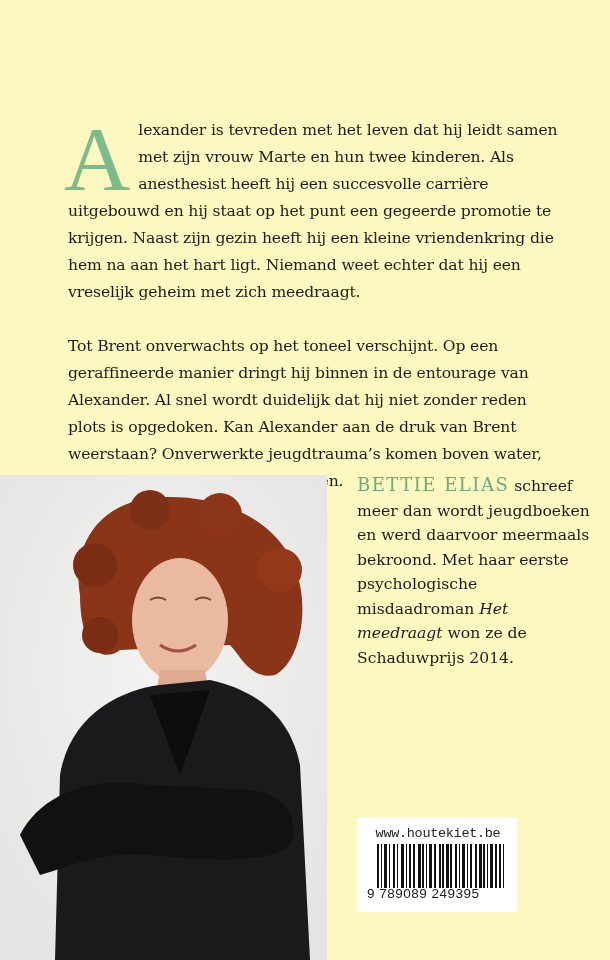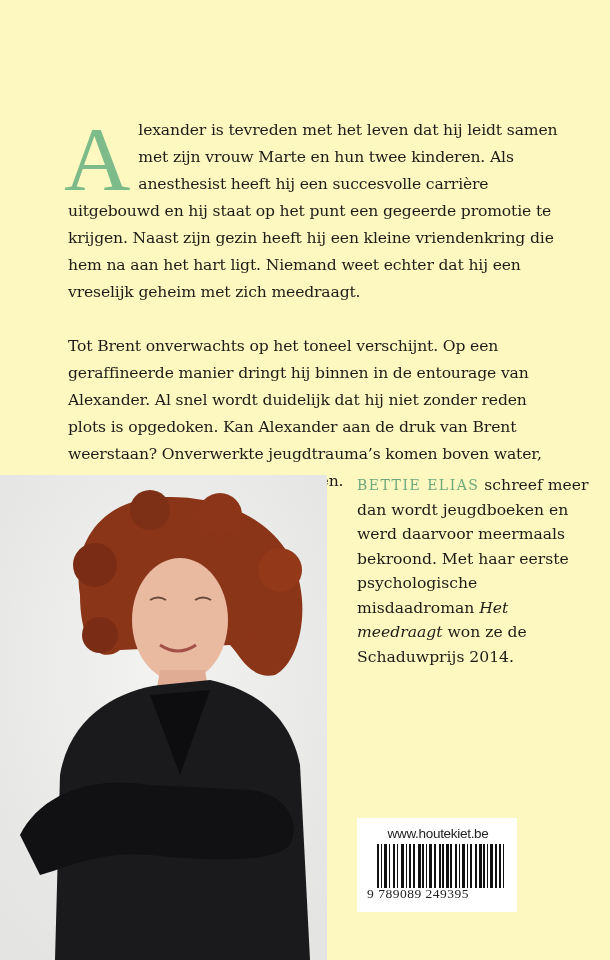--- a/index.html
+++ b/index.html
@@ -3,26 +3,26 @@
   <meta charset="utf-8">
   <style>
     * { margin:0; padding:0; box-sizing:border-box; }
     html, body { width:610px; height:960px; overflow:hidden; }
     body { background:#fdf8c0; font-family:"DejaVu Serif","Liberation Serif",serif; color:#1e1c18; position:relative; }
     .blurb { position:absolute; left:68px; top:117px; width:490px; font-size:15.6px; line-height:27px; letter-spacing:-0.15px; }
     .para { margin-bottom:27px; }
     .dropcap { float:left; font-size:92px; line-height:76px; color:#7dbb8b; margin:4px 8px 0 -4px; font-family:"Liberation Serif",serif; }
     .photo { position:absolute; left:0; top:475px; width:327px; height:485px; background:#eeeeec; overflow:hidden; }
     .bio { position:absolute; left:357px; top:473px; width:240px; font-size:15.6px; line-height:24.5px; }
-    .bio .name { color:#6ea97c; letter-spacing:1.5px; font-size:14px; }
+    .bio .name { color:#6ea97c; letter-spacing:1.5px; font-size:18px; }
     .barcode { position:absolute; left:357px; top:818px; width:160px; height:94px; background:#fff; padding:8px 8px 6px 10px; }
-    .url { font-family:Liberation Sans, sans-serif; font-size:13.5px; text-align:center; color:#222; letter-spacing:-0.3px; }
+    .url { font-family:Liberation Mono, monospace; font-size:13.5px; text-align:center; color:#222; letter-spacing:-0.3px; }
     .bars { display:flex; height:44px; margin-top:3px; margin-left:10px; }
     .bars span { background:#111; height:100%; }
-    .isbn { font-family:Liberation Serif, serif; font-size:13.5px; color:#222; margin-top:-2px; letter-spacing:0.5px; white-space:pre; }
+    .isbn { font-family:Liberation Sans, sans-serif; font-size:13.5px; color:#222; margin-top:-2px; letter-spacing:0.5px; white-space:pre; }
   </style>
 </head>
 <body>
 
 <div class="blurb">
   <p class="para">
     <span class="dropcap">A</span><span>lexander is tevreden met het leven dat hij leidt samen met zijn vrouw Marte en hun twee kinderen. Als anesthesist heeft hij een succesvolle carrière uitgebouwd en hij staat op het punt een gegeerde promotie te krijgen. Naast zijn gezin heeft hij een kleine vriendenkring die hem na aan het hart ligt. Niemand weet echter dat hij een vreselijk geheim met zich meedraagt.</span>
   </p>
   <p class="para">Tot Brent onverwachts op het toneel verschijnt. Op een geraffineerde manier dringt hij binnen in de entourage van Alexander. Al snel wordt duidelijk dat hij niet zonder reden plots is opgedoken. Kan Alexander aan de druk van Brent weerstaan? Onverwerkte jeugdtrauma’s komen boven water, oude wonden worden opengereten.</p>
 </div>

